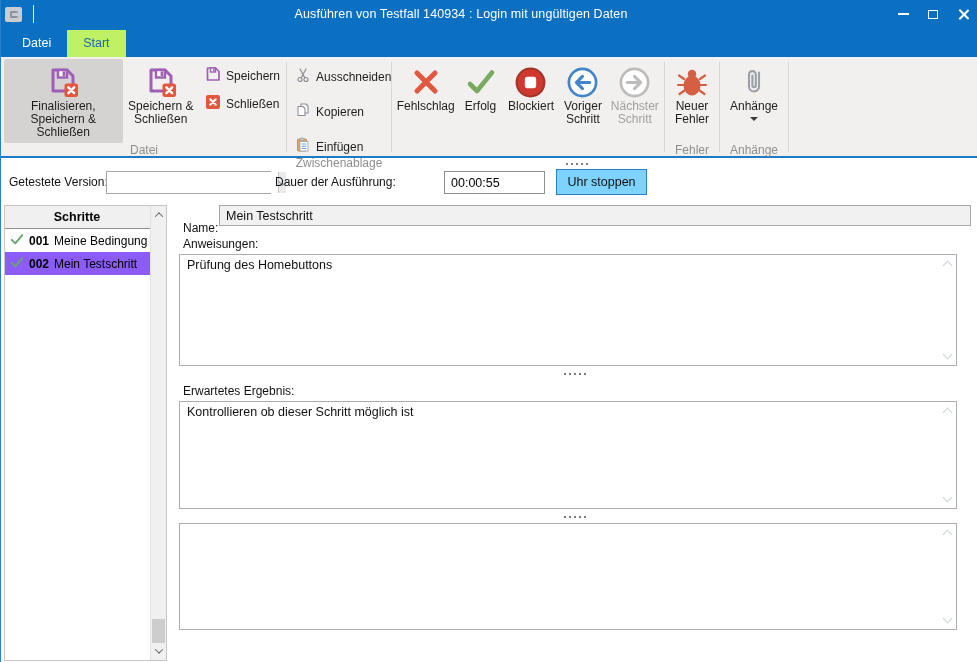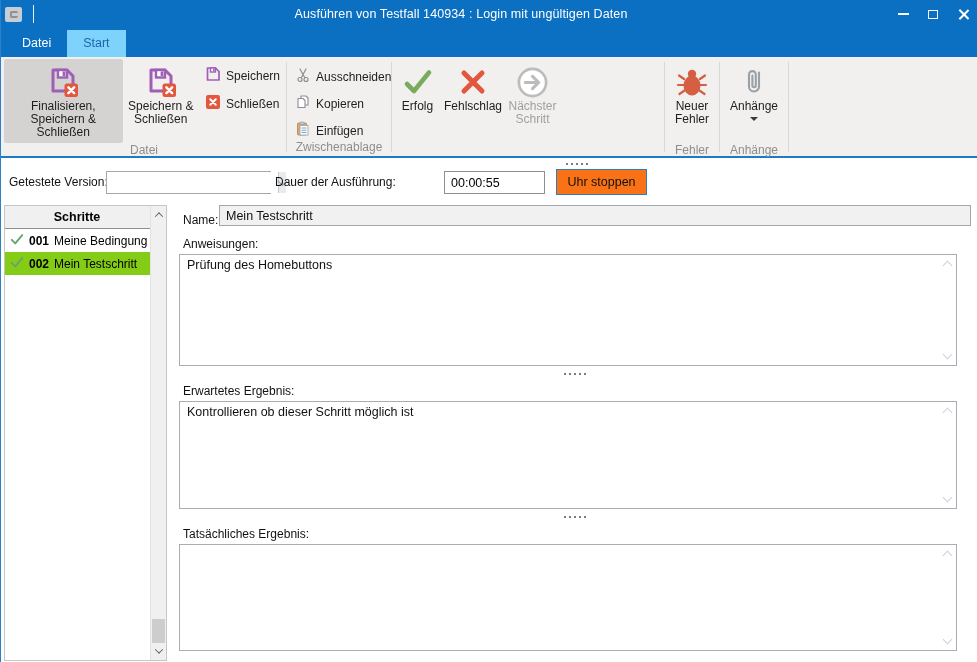--- a/index.html
+++ b/index.html
@@ -21,21 +21,21 @@
   .ico-min{width:11px;height:2px;background:#fff;}
   .ico-max{width:10px;height:9px;border:1.6px solid #fff;}
   .ico-close{position:relative;width:11px;height:11px;}
   .ico-close:before,.ico-close:after{content:"";position:absolute;left:5px;top:-1px;width:1.8px;height:13px;background:#fff;}
   .ico-close:before{transform:rotate(45deg);} .ico-close:after{transform:rotate(-45deg);}
 
   
   .tabrow{position:absolute;top:28px;left:0;right:0;height:29px;background:#0b6fc2;display:flex;align-items:flex-end;}
   .rtab{padding:6px 16px 7px 16px;font-size:12.5px;color:#fff;cursor:default;}
   .rtab.file{margin-left:5px;}
-  .rtab.active{background:#7dd3fc;color:#1e66ab;}
+  .rtab.active{background:#bef264;color:#1e66ab;}
 
   
   .ribbon{position:absolute;top:57px;left:0;right:0;height:101px;background:#f1f0ef;
           border-bottom:2px solid #1e7ac4;display:flex;align-items:stretch;padding:2px 0 0 3px;}
   .rgroup{display:flex;flex-direction:column;}
   .rcontent{flex:1;display:flex;align-items:flex-start;}
   .rlabel{height:17px;text-align:center;color:#8e8e8e;font-size:12px;line-height:15px;}
   .rsep{width:1px;background:#d9d8d7;margin:3px 2px 4px 2px;}
   .bigbtn{display:flex;flex-direction:column;align-items:center;padding-top:5px;height:84px;
           font-size:12px;color:#1e1e1e;text-align:center;line-height:13px;cursor:default;border-radius:2px;}
@@ -54,41 +54,41 @@
   
   .toolrow{position:absolute;top:168px;left:0;right:0;height:34px;font-size:12px;color:#111;}
   .lbl{position:absolute;white-space:nowrap;}
   .combo{position:absolute;left:105px;top:3px;width:165px;height:23px;border:1px solid #a4a8ad;background:#fff;display:flex;}
   .combo .cfield{flex:1;}
   .combo .cbtn{width:20px;border-left:1px solid #c4c8cc;background:#ebebeb;display:flex;align-items:center;justify-content:center;}
   .chev{display:block;width:7px;height:7px;border-left:1.7px solid #8796a8;border-top:1.7px solid #8796a8;}
   .chev.down{transform:rotate(225deg) translate(1px,1px);}
   .txt{border:1px solid #8b8f94;background:#fff;font-family:"Liberation Sans",sans-serif;font-size:12.5px;padding:2px 6px;}
   .durbox{position:absolute;left:443px;top:3px;width:101px;height:23px;}
-  .stopbtn{position:absolute;left:555px;top:1px;width:91px;height:26px;background:#f97316;border:1px solid #2d7dc1;
+  .stopbtn{position:absolute;left:555px;top:1px;width:91px;height:26px;background:#7dd3fc;border:1px solid #2d7dc1;
            font-family:"Liberation Sans",sans-serif;font-size:12.5px;color:#111;}
 
   
   .steps{position:absolute;top:205px;left:3px;width:163px;bottom:1px;border:1px solid #c6c6c6;background:#fff;font-size:12px;}
   .steps-head{height:23px;background:#f0f0f0;border-bottom:1px solid #8f8f8f;display:flex;align-items:center;
               justify-content:center;font-weight:bold;font-size:12.5px;padding-right:17px;}
   .srow{height:23px;display:flex;align-items:center;gap:5px;padding-left:5px;padding-right:17px;cursor:default;}
-  .srow.sel{background:#84cc16;}
+  .srow.sel{background:#8b5cf6;}
   .srow .num{font-weight:bold;}
   .sscroll{position:absolute;top:0;right:0;bottom:0;width:16px;background:#f0f0f0;border-left:1px solid #e2e2e2;}
   .sarr{position:absolute;left:0;width:100%;height:16px;display:flex;align-items:center;justify-content:center;}
   .sarr .chev{border-color:#5f6368;width:6px;height:6px;}
   .sarr.up{top:1px;} .sarr.up .chev{transform:rotate(45deg) translate(1px,1px);}
   .sarr.down{bottom:1px;} .sarr.down .chev{transform:rotate(225deg) translate(1px,1px);}
   .sthumb{position:absolute;left:1px;right:1px;bottom:17px;height:24px;background:#cdcdcd;}
 
   
   .main{position:absolute;top:205px;left:175px;right:4px;bottom:1px;font-size:12px;color:#111;}
   .namerow{position:relative;height:22px;}
-  .namerow .lbl{left:7px;top:8px;}
+  .namerow .lbl{left:7px;top:16px;}
   .nameinput{position:absolute;left:43px;top:0;right:3px;height:21px;background:#f1f1f1;border:1px solid #a4a8ad;
              font-family:"Liberation Sans",sans-serif;font-size:12.5px;padding:0 6px;color:#111;}
   .sec-label{margin:10px 0 3px 7px;}
   .tabox{position:relative;margin-left:3px;margin-right:17px;}
   .tabox textarea{width:100%;height:100%;resize:none;border:1px solid #a9adb2;background:#fff;
                   font-family:"Liberation Sans",sans-serif;font-size:12.5px;padding:3px 7px;color:#111;outline:none;}
   .tchev{position:absolute;right:6px;width:7px;height:7px;border-left:1.6px solid #ccd2da;border-top:1.6px solid #ccd2da;}
   .tchev.up{top:8px;transform:rotate(45deg);}
   .tchev.down{bottom:8px;transform:rotate(225deg);}
   .msplit{margin:4px 0 2px 0;}
@@ -171,21 +171,21 @@
             <span>Schließen</span>
           </div>
         </div>
       </div>
       <div class="rlabel">Datei</div>
     </div>
     <div class="rsep"></div>
 
     <div class="rgroup" style="width:100px">
       <div class="rcontent">
-        <div class="smallcol" style="gap:8px;padding-top:8px;">
+        <div class="smallcol" style="gap:16px;padding-top:8px;">
           <div class="smallbtn">
             <span>
               <svg width="16" height="16" viewBox="0 0 32 32">
                 <circle cx="10" cy="25" r="4" fill="none" stroke="#8b8f94" stroke-width="2.4"></circle>
                 <circle cx="22" cy="25" r="4" fill="none" stroke="#8b8f94" stroke-width="2.4"></circle>
                 <path d="M12.5 21.5 L22 4 M19.5 21.5 L10 4" stroke="#8b8f94" stroke-width="2.4" stroke-linecap="round"></path>
               </svg>
             </span>
             <span>Ausschneiden</span>
           </div>
@@ -210,35 +210,53 @@
             <span>Einfügen</span>
           </div>
         </div>
       </div>
       <div class="rlabel">Zwischenablage</div>
     </div>
     <div class="rsep"></div>
 
     <div class="rgroup" style="width:268px">
       <div class="rcontent">
+        <div class="bigbtn" style="width:64px">
+          <span class="bicon">
+            <svg width="32" height="32" viewBox="0 0 32 32">
+              <path d="M7 7 L25 25 M25 7 L7 25" stroke="#e2573d" stroke-width="5" stroke-linecap="round"></path>
+            </svg>
+          </span>
+          <span>Fehlschlag</span>
+        </div>
         <div class="bigbtn" style="width:47px">
           <span class="bicon">
             <svg width="32" height="32" viewBox="0 0 32 32">
               <path d="M5 18 L12 25 L27 6.5" fill="none" stroke="#79ab5f" stroke-width="4.6" stroke-linecap="round" stroke-linejoin="round"></path>
             </svg>
           </span>
           <span>Erfolg</span>
         </div>
-        <div class="bigbtn" style="width:64px">
-          <span class="bicon">
-            <svg width="32" height="32" viewBox="0 0 32 32">
-              <path d="M7 7 L25 25 M25 7 L7 25" stroke="#e2573d" stroke-width="5" stroke-linecap="round"></path>
-            </svg>
-          </span>
-          <span>Fehlschlag</span>
+        <div class="bigbtn" style="width:55px">
+          <span class="bicon">
+            <svg width="33" height="33" viewBox="0 0 32 32">
+              <circle cx="16" cy="16" r="13.5" fill="#ce3a30" stroke="#a93226" stroke-width="2"></circle>
+              <rect x="10.5" y="10.5" width="11" height="11" rx="2.5" fill="#fff"></rect>
+            </svg>
+          </span>
+          <span>Blockiert</span>
+        </div>
+        <div class="bigbtn" style="width:50px">
+          <span class="bicon">
+            <svg width="33" height="33" viewBox="0 0 32 32">
+              <circle cx="16" cy="16" r="13.2" fill="#fff" stroke="#4285c8" stroke-width="2.6"></circle>
+              <path d="M23 16 H10.5 M16 10 L10 16 L16 22" fill="none" stroke="#4285c8" stroke-width="3" stroke-linecap="round" stroke-linejoin="round"></path>
+            </svg>
+          </span>
+          <span>Voriger Schritt</span>
         </div>
         <div class="bigbtn disabled" style="width:55px">
           <span class="bicon">
             <svg width="33" height="33" viewBox="0 0 32 32">
               <circle cx="16" cy="16" r="13.2" fill="#fff" stroke="#bcbcbc" stroke-width="2.6"></circle>
               <path d="M9 16 H21.5 M16 10 L22 16 L16 22" fill="none" stroke="#bcbcbc" stroke-width="3" stroke-linecap="round" stroke-linejoin="round"></path>
             </svg>
           </span>
           <span>Nächster Schritt</span>
         </div>
@@ -359,21 +377,20 @@
       <span class="tchev down"></span>
     </div>
     <div class="dots msplit">
         <i></i>
         <i></i>
         <i></i>
         <i></i>
         <i></i>
       </div>
 
-    <div class="sec-label" style="margin-top:6px;">Tatsächliches Ergebnis:</div>
     <div class="tabox" style="height:107px;">
       <textarea style=""></textarea>
       <span class="tchev up"></span>
       <span class="tchev down"></span>
     </div>
   </div>
 
 </div>
 
 </body></html>

